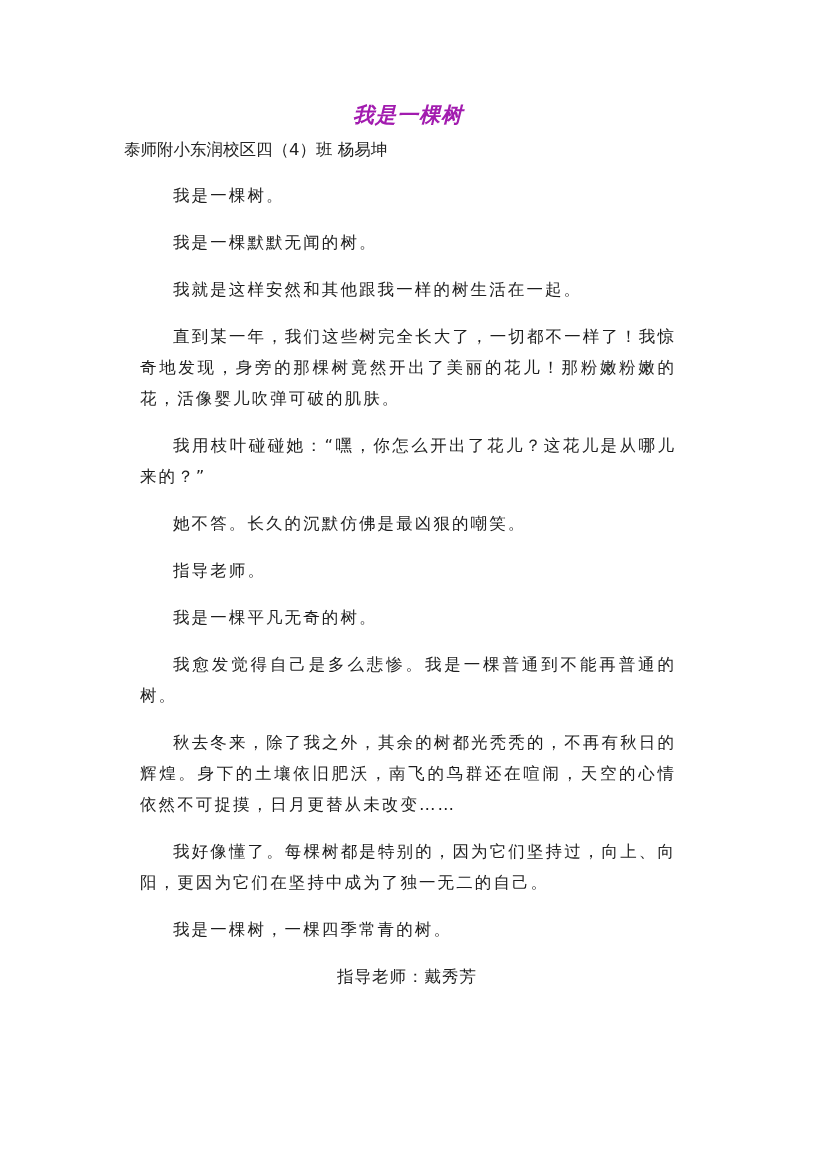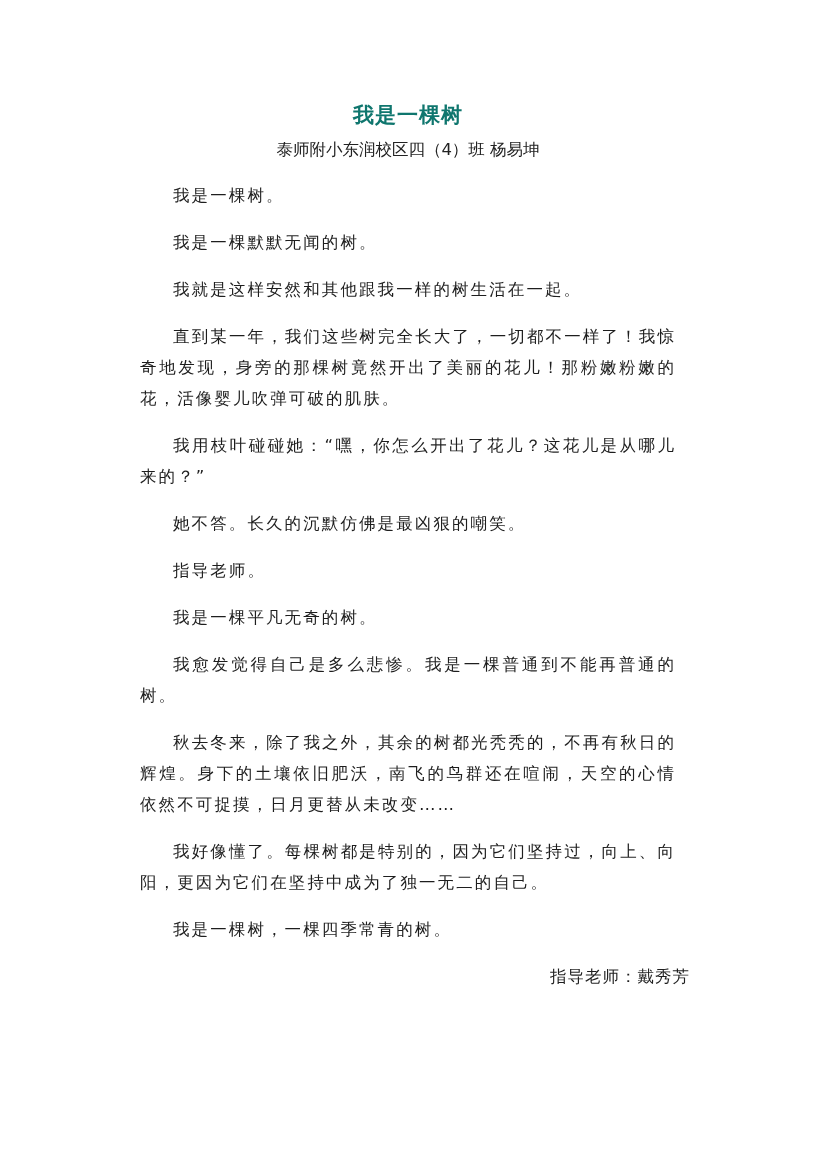--- a/index.html
+++ b/index.html
@@ -1,24 +1,24 @@
 <!DOCTYPE html>
 <html><head>
 <meta charset="utf-8">
 <style>
   html, body { margin: 0; padding: 0; background: #ffffff; }
   body { width: 814px; height: 1149px; position: relative; overflow: hidden;
          font-family: "DejaVu Sans", "Liberation Sans", sans-serif; color: #1a1a1a; }
   .page { position: absolute; left: 124px; top: 100px; width: 568px; }
   .title { text-align: center; font-weight: bold; font-size: 21px; line-height: 30px;
-           margin: 0 0 6px 0; letter-spacing: 1px; color: #0f766e; }
-  .byline { text-align: center; font-size: 16.5px; line-height: 28px; margin: 0 0 4px 0; color: #222; }
+           margin: 0 0 6px 0; letter-spacing: 1px; color: #a21caf; font-style: italic; }
+  .byline { font-size: 16.5px; line-height: 28px; margin: 0 0 4px 0; color: #222; }
   .body p { margin: 16px; font-size: 16.5px; line-height: 31px; letter-spacing: 2.1px;
             text-indent: 33px; text-align: justify; color: #1e1e1e; word-break: break-all; }
-  .sign { text-align: right; font-size: 16.5px; line-height: 31px; margin-top: 16px;
+  .sign { text-align: center; font-size: 16.5px; line-height: 31px; margin-top: 16px;
           padding-right: 2px; letter-spacing: 1px; color: #1e1e1e; }
 </style>
 </head>
 <body>
 
 <div class="page">
   <h1 class="title">我是一棵树</h1>
   <div class="byline">泰师附小东润校区四（4）班  杨易坤</div>
   <div class="body">
     <p>我是一棵树。</p>

